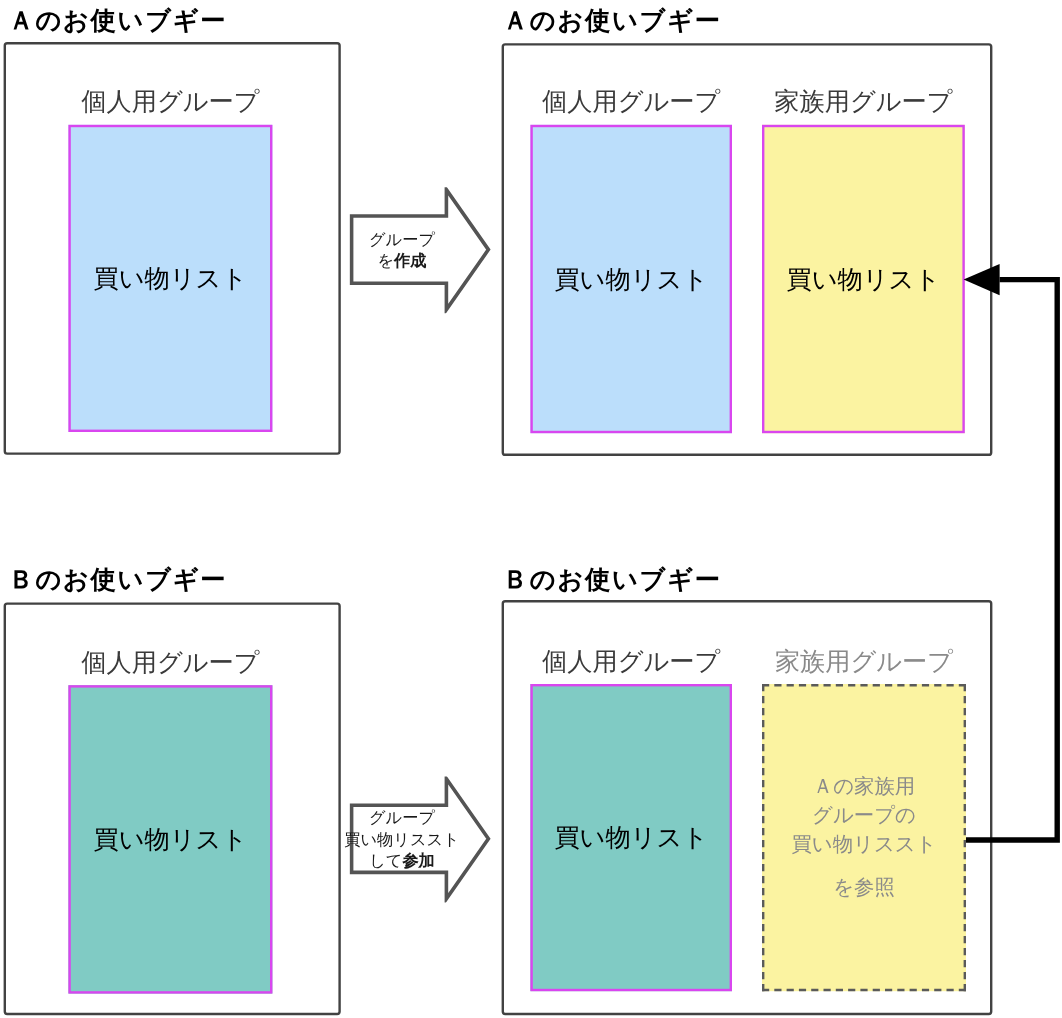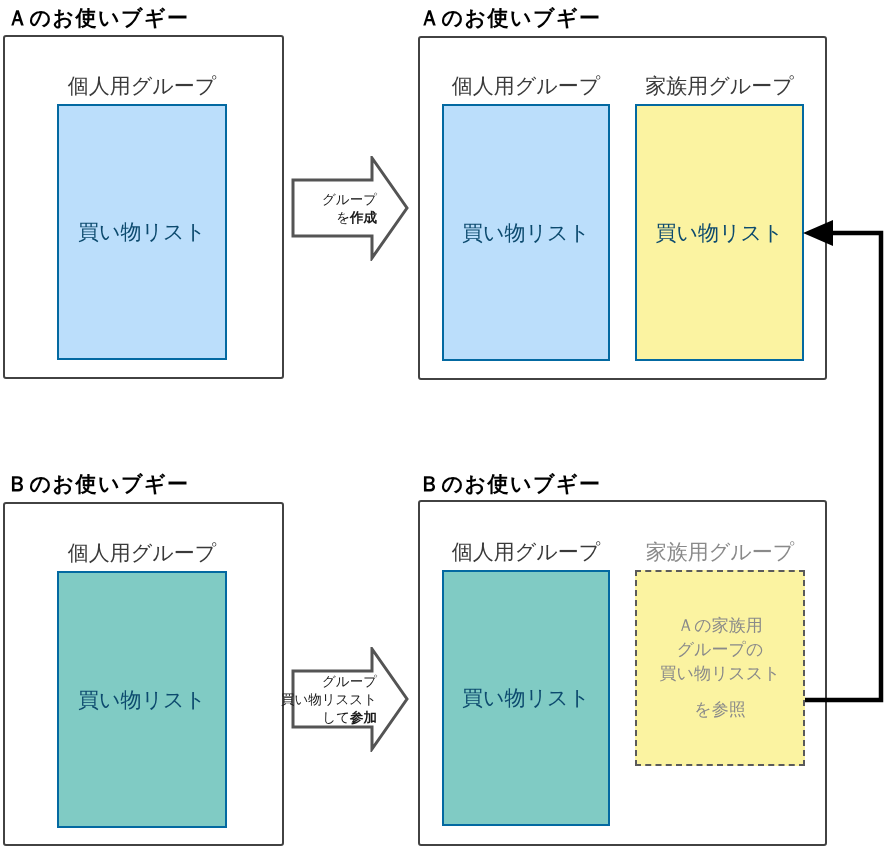--- a/index.html
+++ b/index.html
@@ -14,32 +14,32 @@
   .panel{
     position:absolute;background:#fff;border:2.5px solid #424242;
     border-radius:3px;box-sizing:border-box;
   }
   .glabel{
     position:absolute;font-size:21px;line-height:26px;color:#3a3a3a;
     text-align:center;white-space:nowrap;
   }
   .glabel.muted{color:#8a8a8a;}
   .box{
-    position:absolute;border:2px solid #0369a1;box-sizing:border-box;
+    position:absolute;border:2px solid #d946ef;box-sizing:border-box;
     display:flex;align-items:center;justify-content:center;
-    font-size:21px;color:#0c4a6e;text-align:center;
+    font-size:21px;color:#000000;text-align:center;
   }
   .box.dashed{
     border:2px dashed #5a5a5a;flex-direction:column;
     color:#8a8a8a;font-size:17px;line-height:24px;
   }
   .box.dashed .last-line{margin-top:12px;}
   .arrow-svg{position:absolute;}
   .arrow-label{
-    position:absolute;display:flex;flex-direction:column;align-items:flex-end;
+    position:absolute;display:flex;flex-direction:column;align-items:center;
     justify-content:center;font-size:13.5px;line-height:18px;color:#1a1a1a;
     text-align:center;white-space:nowrap;
   }
   .arrow-label .b{font-weight:bold;}
   .annotation{
     position:absolute;font-weight:bold;font-size:17.5px;line-height:24px;
     color:#000;text-align:center;white-space:nowrap;
   }
   .connector{position:absolute;left:0;top:0;pointer-events:none;}
 </style>
@@ -77,21 +77,21 @@
       <span>買い物リスト</span>
     </div>
   </div>
 
   <div class="panel" style="left:418px;top:500px;width:409px;height:346px;">
     <div class="glabel" style="left:22px;top:37px;width:168px;">個人用グループ</div>
     <div class="glabel muted" style="left:215px;top:37px;width:170px;">家族用グループ</div>
     <div class="box" style="left:22px;top:68px;width:168px;height:256px;background:#80CBC4;">
       <span>買い物リスト</span>
     </div>
-    <div class="box dashed" style="left:215px;top:68px;width:170px;height:196px;background:#FBF3A1;">
+    <div class="box dashed" style="left:215px;top:68px;width:170px;height:256px;background:#FBF3A1;">
       <span>Ａの家族用</span>
       <span>グループの</span>
       <span>買い物リススト</span>
       <span class="last-line">を参照</span>
     </div>
   </div>
 
   <svg class="arrow-svg" style="left:291px;top:156px;" width="119" height="105" viewBox="0 0 119 105">
     <polygon points="2,24 81,24 81,2 116,52 81,102 81,80 2,80" fill="#ffffff" stroke="#545454" stroke-width="3" stroke-linejoin="miter"></polygon>
   </svg>

